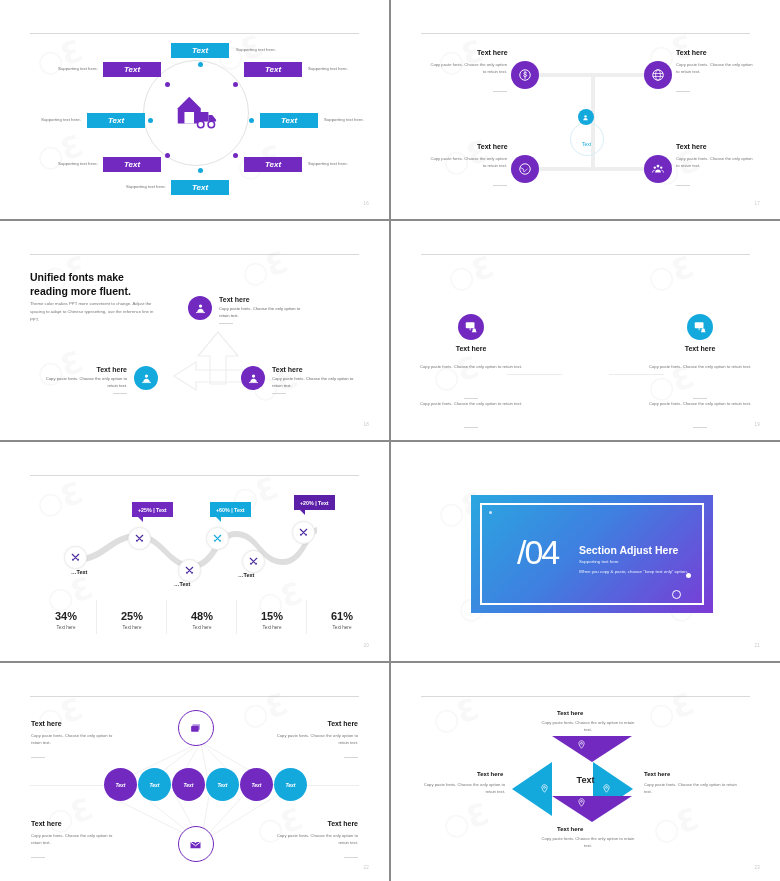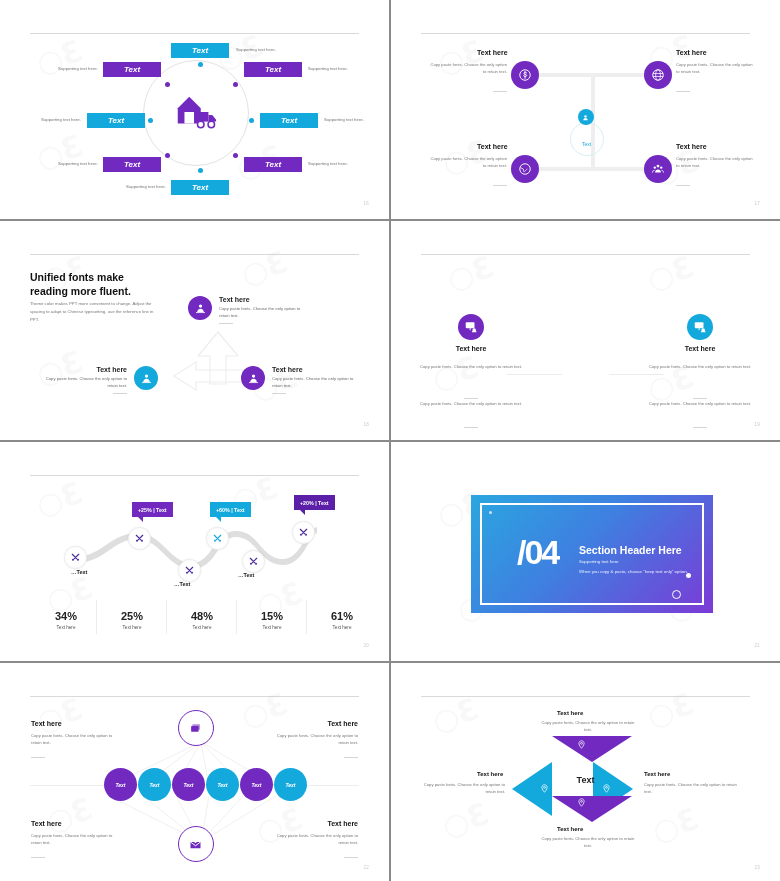--- a/index.html
+++ b/index.html
@@ -71,21 +71,21 @@
                  border-right:0 solid transparent;border-top:5px solid currentColor;}
   .s5-stat{position:absolute;bottom:26px;text-align:center;width:72px;}
   .s5-stat .n{font-size:11px;font-weight:700;color:#222;}
   .s5-stat .t{font-size:4.6px;color:#555;margin-top:3px;}
   .s5-sep{position:absolute;bottom:22px;width:1px;height:34px;background:#ededed;}
 
   
   .s6-out{position:absolute;left:74px;top:48px;width:242px;height:118px;
           background:linear-gradient(135deg,#2aa7e0 0%,#3f7fe0 45%,#7b3ad6 100%);}
   .s6-in{position:absolute;left:9px;top:8px;right:9px;bottom:8px;border:2px solid #fff;}
-  .s6-num{position:absolute;left:46px;top:38px;font-size:34px;font-weight:700;color:#fff;
+  .s6-num{position:absolute;left:46px;top:38px;font-size:34px;font-weight:400;color:#fff;
           font-family:"Liberation Sans",sans-serif;letter-spacing:-2px;}
   .s6-h{position:absolute;left:108px;top:49px;font-size:10.5px;font-weight:700;color:#fff;}
   .s6-s1{position:absolute;left:108px;top:64px;font-size:4.4px;color:#e8f0ff;}
   .s6-s2{position:absolute;left:108px;top:74px;font-size:4.4px;color:#e8f0ff;}
   .s6-dot{position:absolute;border-radius:50%;}
 
   
   .s7-hline{position:absolute;left:24px;right:24px;top:117px;height:1px;background:#ededed;}
   .s7-c{position:absolute;top:100px;width:33px;height:33px;border-radius:50%;
         display:flex;align-items:center;justify-content:center;color:#fff;font-size:5px;font-weight:700;font-style:italic;}
@@ -479,21 +479,21 @@
           <span style="left:40px;top:45px;">○ℇ</span>
           <span style="left:250px;top:50px;">○ℇ</span>
           <span style="left:60px;top:140px;">○ℇ</span>
           <span style="left:270px;top:140px;">○ℇ</span>
         </div>
 
       <div class="s6-out">
         <div class="s6-in"></div>
         <div class="s6-dot" style="left:18px;top:16px;width:3px;height:3px;background:#cfe4ff;"></div>
         <div class="s6-num">/04</div>
-        <div class="s6-h">Section Header Here</div>
+        <div class="s6-h">Section Adjust Here</div>
         <div class="s6-s1">Supporting text here</div>
         <div class="s6-s2">When you copy &amp; paste, choose "keep text only" option.</div>
         <div class="s6-dot" style="right:22px;top:78px;width:5px;height:5px;background:#ffffff;"></div>
         <div class="s6-dot" style="right:32px;top:95px;width:7px;height:7px;border:1px solid #ffffff;"></div>
       </div>
 
       <div class="pgno">21</div>
     </div>
   </div>
 

